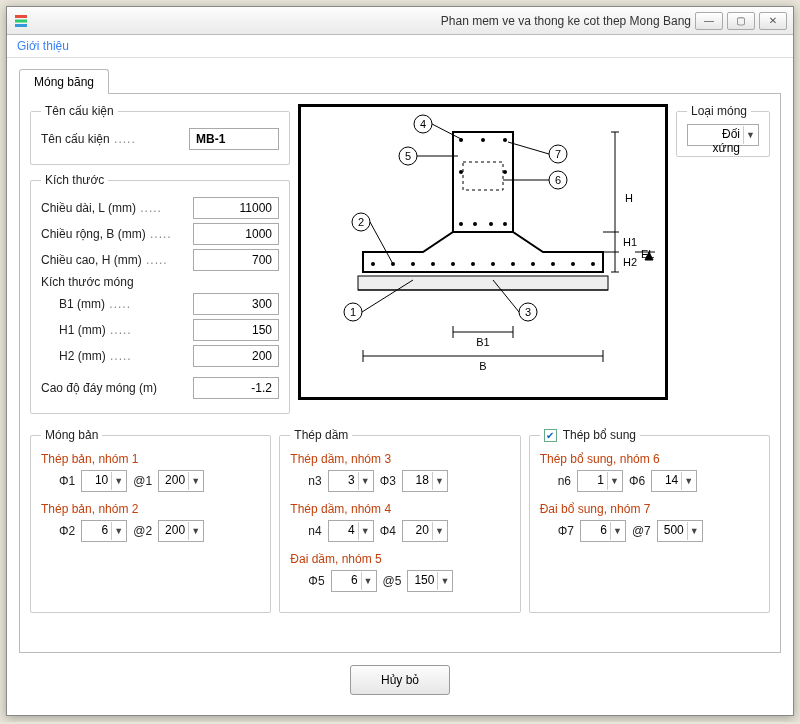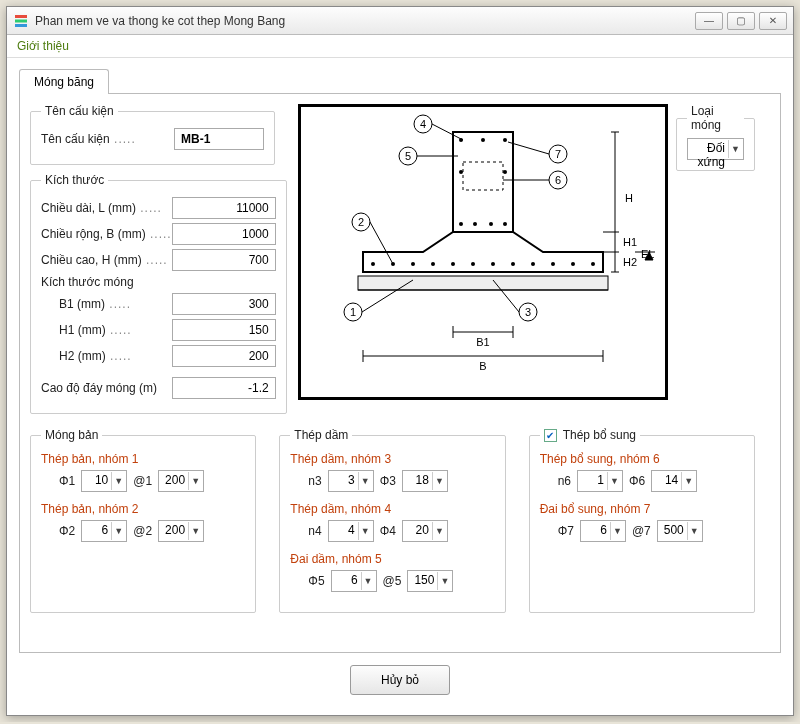--- a/index.html
+++ b/index.html
@@ -1,33 +1,33 @@
 <!DOCTYPE html>
 <html><head>
 <meta charset="utf-8">
 <style>
   * { box-sizing: border-box; font-family: "Segoe UI", Tahoma, sans-serif; font-size: 12px; }
   body { margin: 0; background: #e8e4d8; padding: 6px; }
   .window { background: #fff; border: 1px solid #888; width: 788px; margin: 0 auto; box-shadow: 0 2px 10px rgba(0,0,0,0.3); }
   .titlebar { background: linear-gradient(#fdfdfd,#eaeaea); border-bottom: 1px solid #bbb; height: 28px; display: flex; align-items: center; padding: 0 6px; }
   .titlebar .icon { width:16px; height:16px; margin-right:6px; display:flex; align-items:center; justify-content:center;}
-  .titlebar .title { flex:1; color:#333; }
+  .titlebar .title { flex:1; color:#333;text-align:right; }
   .titlebar .wbtn { width:28px; height:18px; border:1px solid #aaa; background:linear-gradient(#fff,#e6e6e6); margin-left:4px; border-radius:2px; display:flex; align-items:center; justify-content:center; color:#555; font-size:10px; cursor:default;}
   .menubar { padding: 4px 10px; border-bottom:1px solid #ddd; background:#fff; }
-  .menubar span { color:#4d7c0f; cursor:default; }
+  .menubar span { color:#3b82f6; cursor:default; }
   .client { padding:10px 12px 12px 12px; background:#fff; }
   .tabset { position:relative; }
   .tab { display:inline-block; padding:5px 14px; border:1px solid #bbb; border-bottom:none; background:#fff; border-radius:3px 3px 0 0; position:relative; top:1px; z-index:2; }
   .tabpage { border:1px solid #bbb; padding:10px; background:#fff; min-height:560px; position:relative; }
-  fieldset { border:1px solid #ccc; border-radius:2px; padding:6px 10px 10px 10px; margin:0 15px 8px 0; }
+  fieldset { border:1px solid #ccc; border-radius:2px; padding:6px 10px 10px 10px; margin:0 0 8px 0; }
   legend { padding:0 4px; color:#222; }
   .row { display:flex; align-items:center; margin:4px 0; }
   .lbl { flex:1; color:#222; white-space:nowrap; }
   .dots::after { content:" ....."; color:#888; letter-spacing:1px; }
-  .inp { width:104px; height:22px; border:1px solid #aaa; background:#fff; text-align:right; padding:2px 6px; }
+  .inp { width:86px; height:22px; border:1px solid #aaa; background:#fff; text-align:right; padding:2px 6px; }
   .inpL { width:90px; font-weight:bold; text-align:left; }
   .combo { position:relative; display:inline-flex; align-items:center; }
   .combo .cval { border:1px solid #aaa; background:#fff; height:22px; padding:2px 18px 2px 6px; min-width:46px; text-align:right; }
   .combo .carrow { position:absolute; right:2px; width:14px; height:18px; border-left:1px solid #ccc; display:flex; align-items:center; justify-content:center; color:#444; font-size:9px; pointer-events:none;}
   .topgrid { display:flex; gap:8px; }
   .leftcol { width:260px; }
   .diagram-wrap { flex:1; }
   .diagram { border:3px solid #000; background:#fff; height:296px; display:flex; align-items:center; justify-content:center; }
   .rightcol { width:94px; }
   .steelgrid { display:flex; gap:8px; margin-top:6px; }

